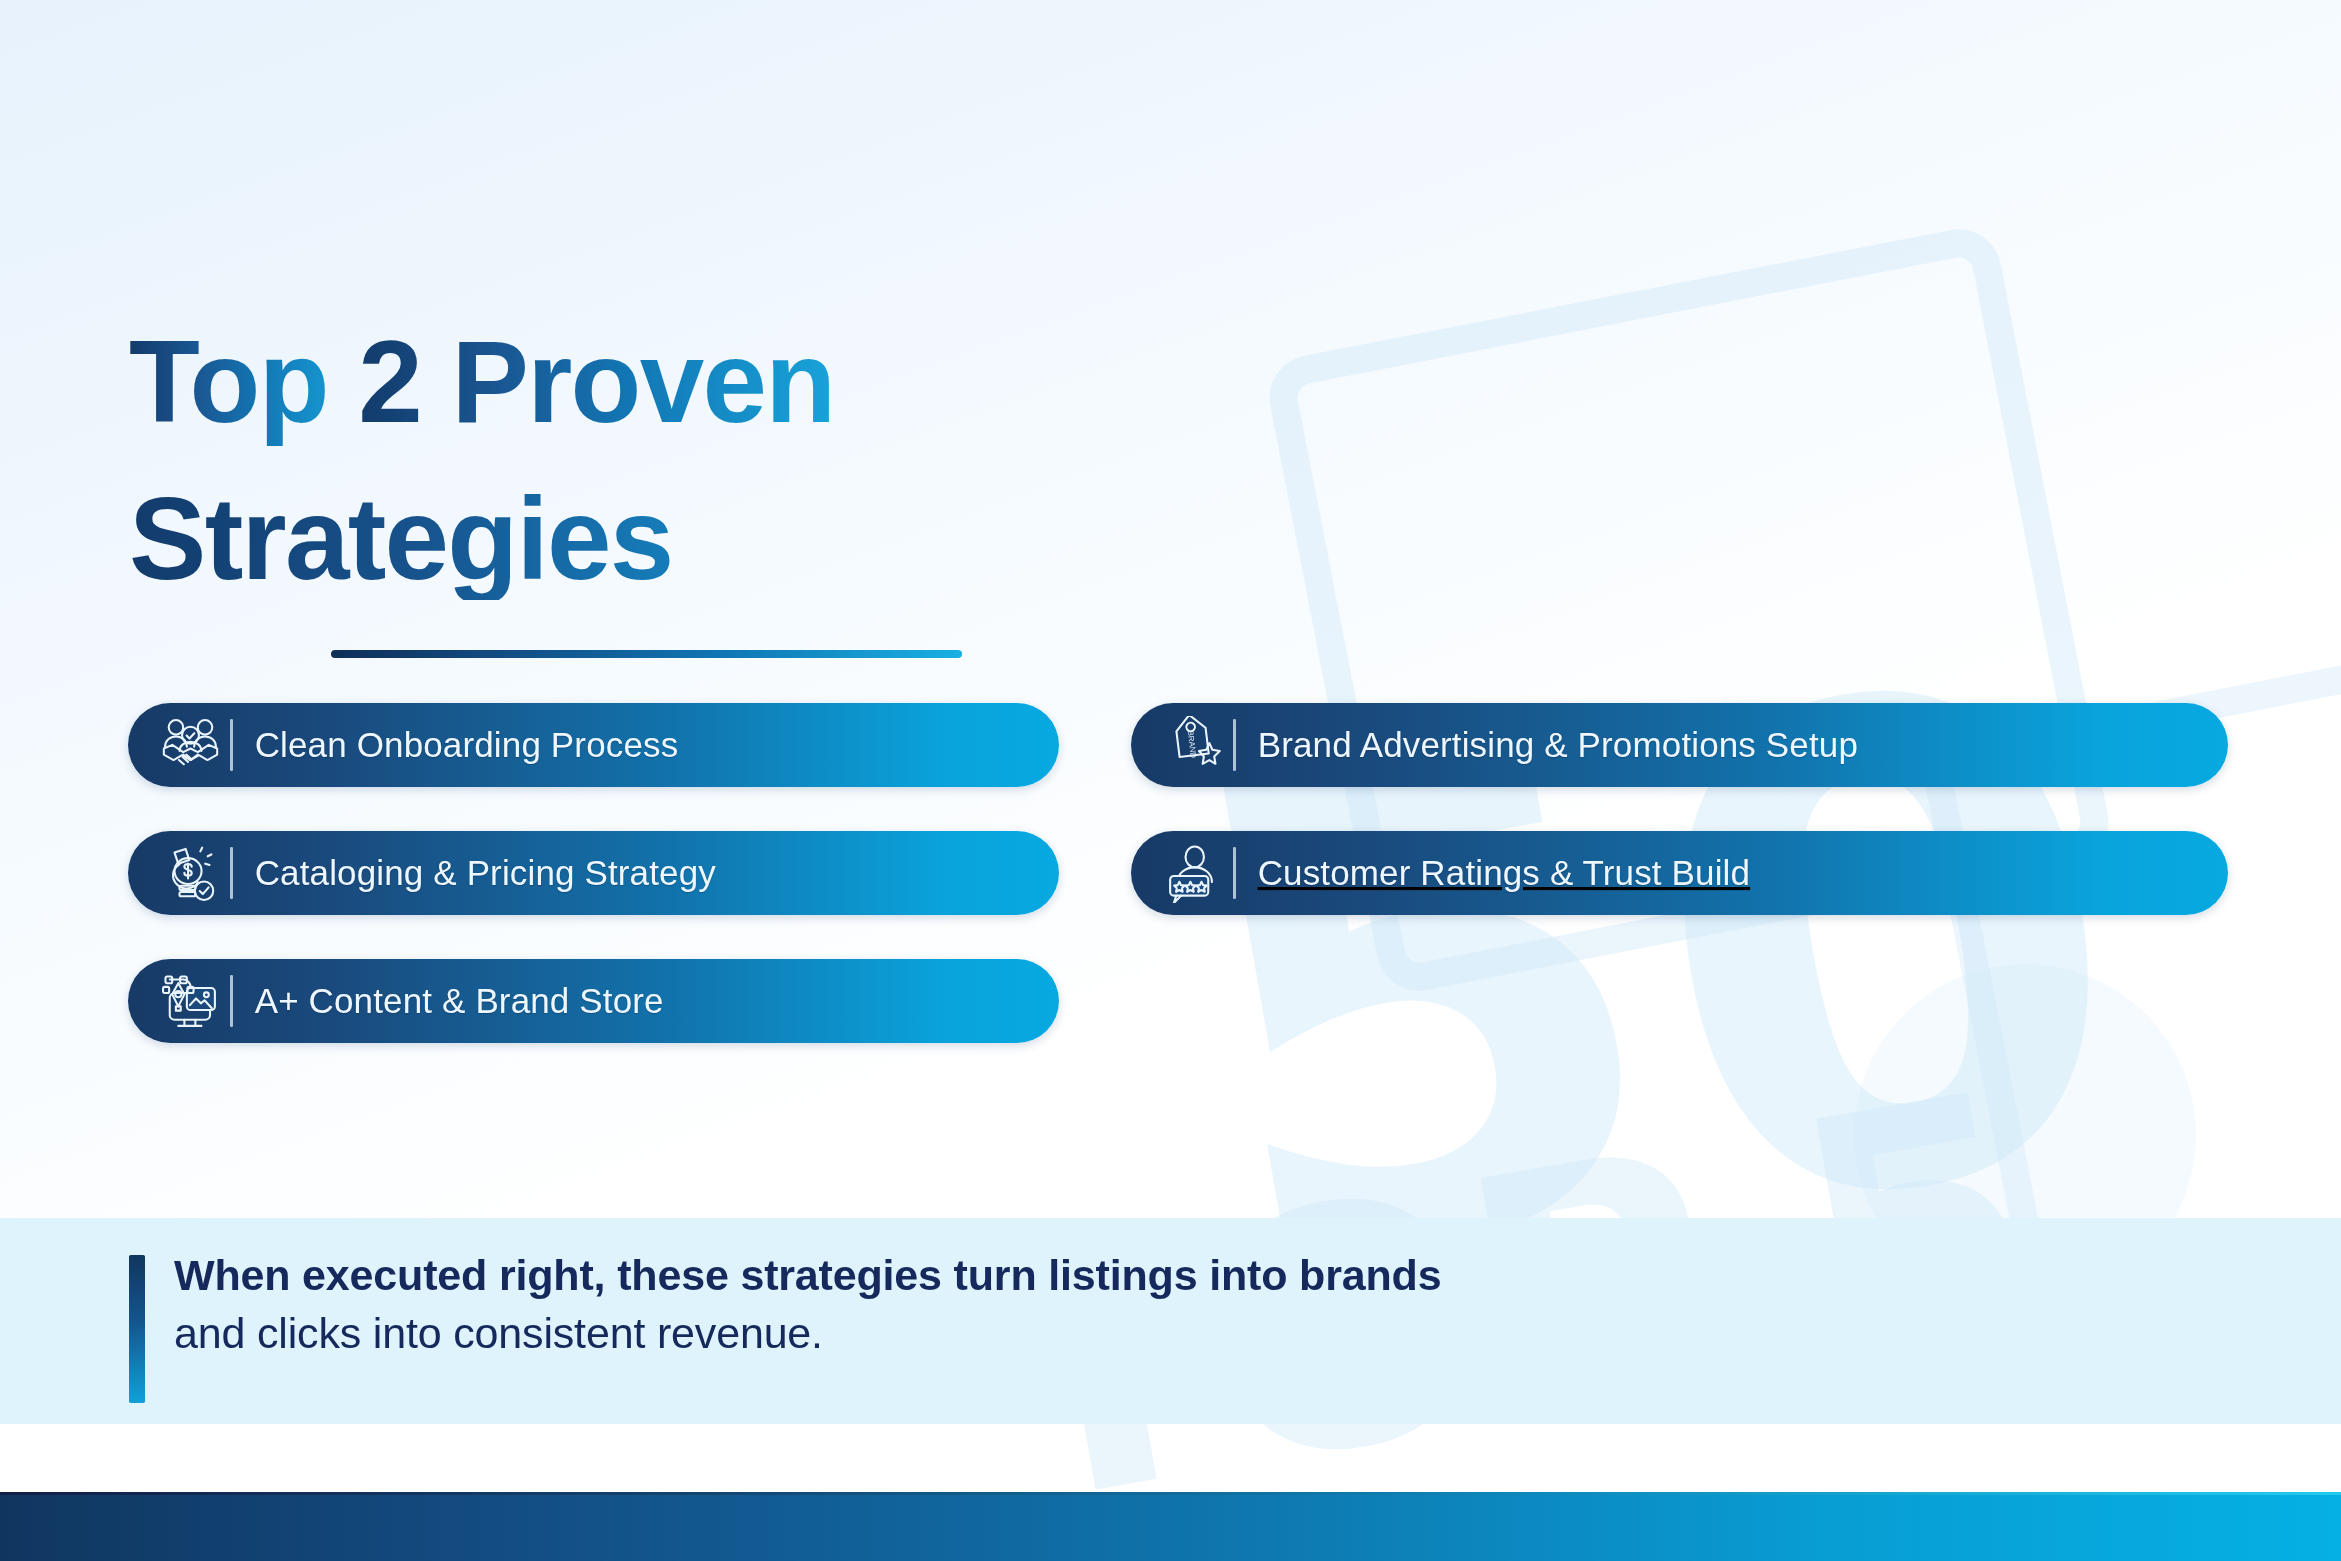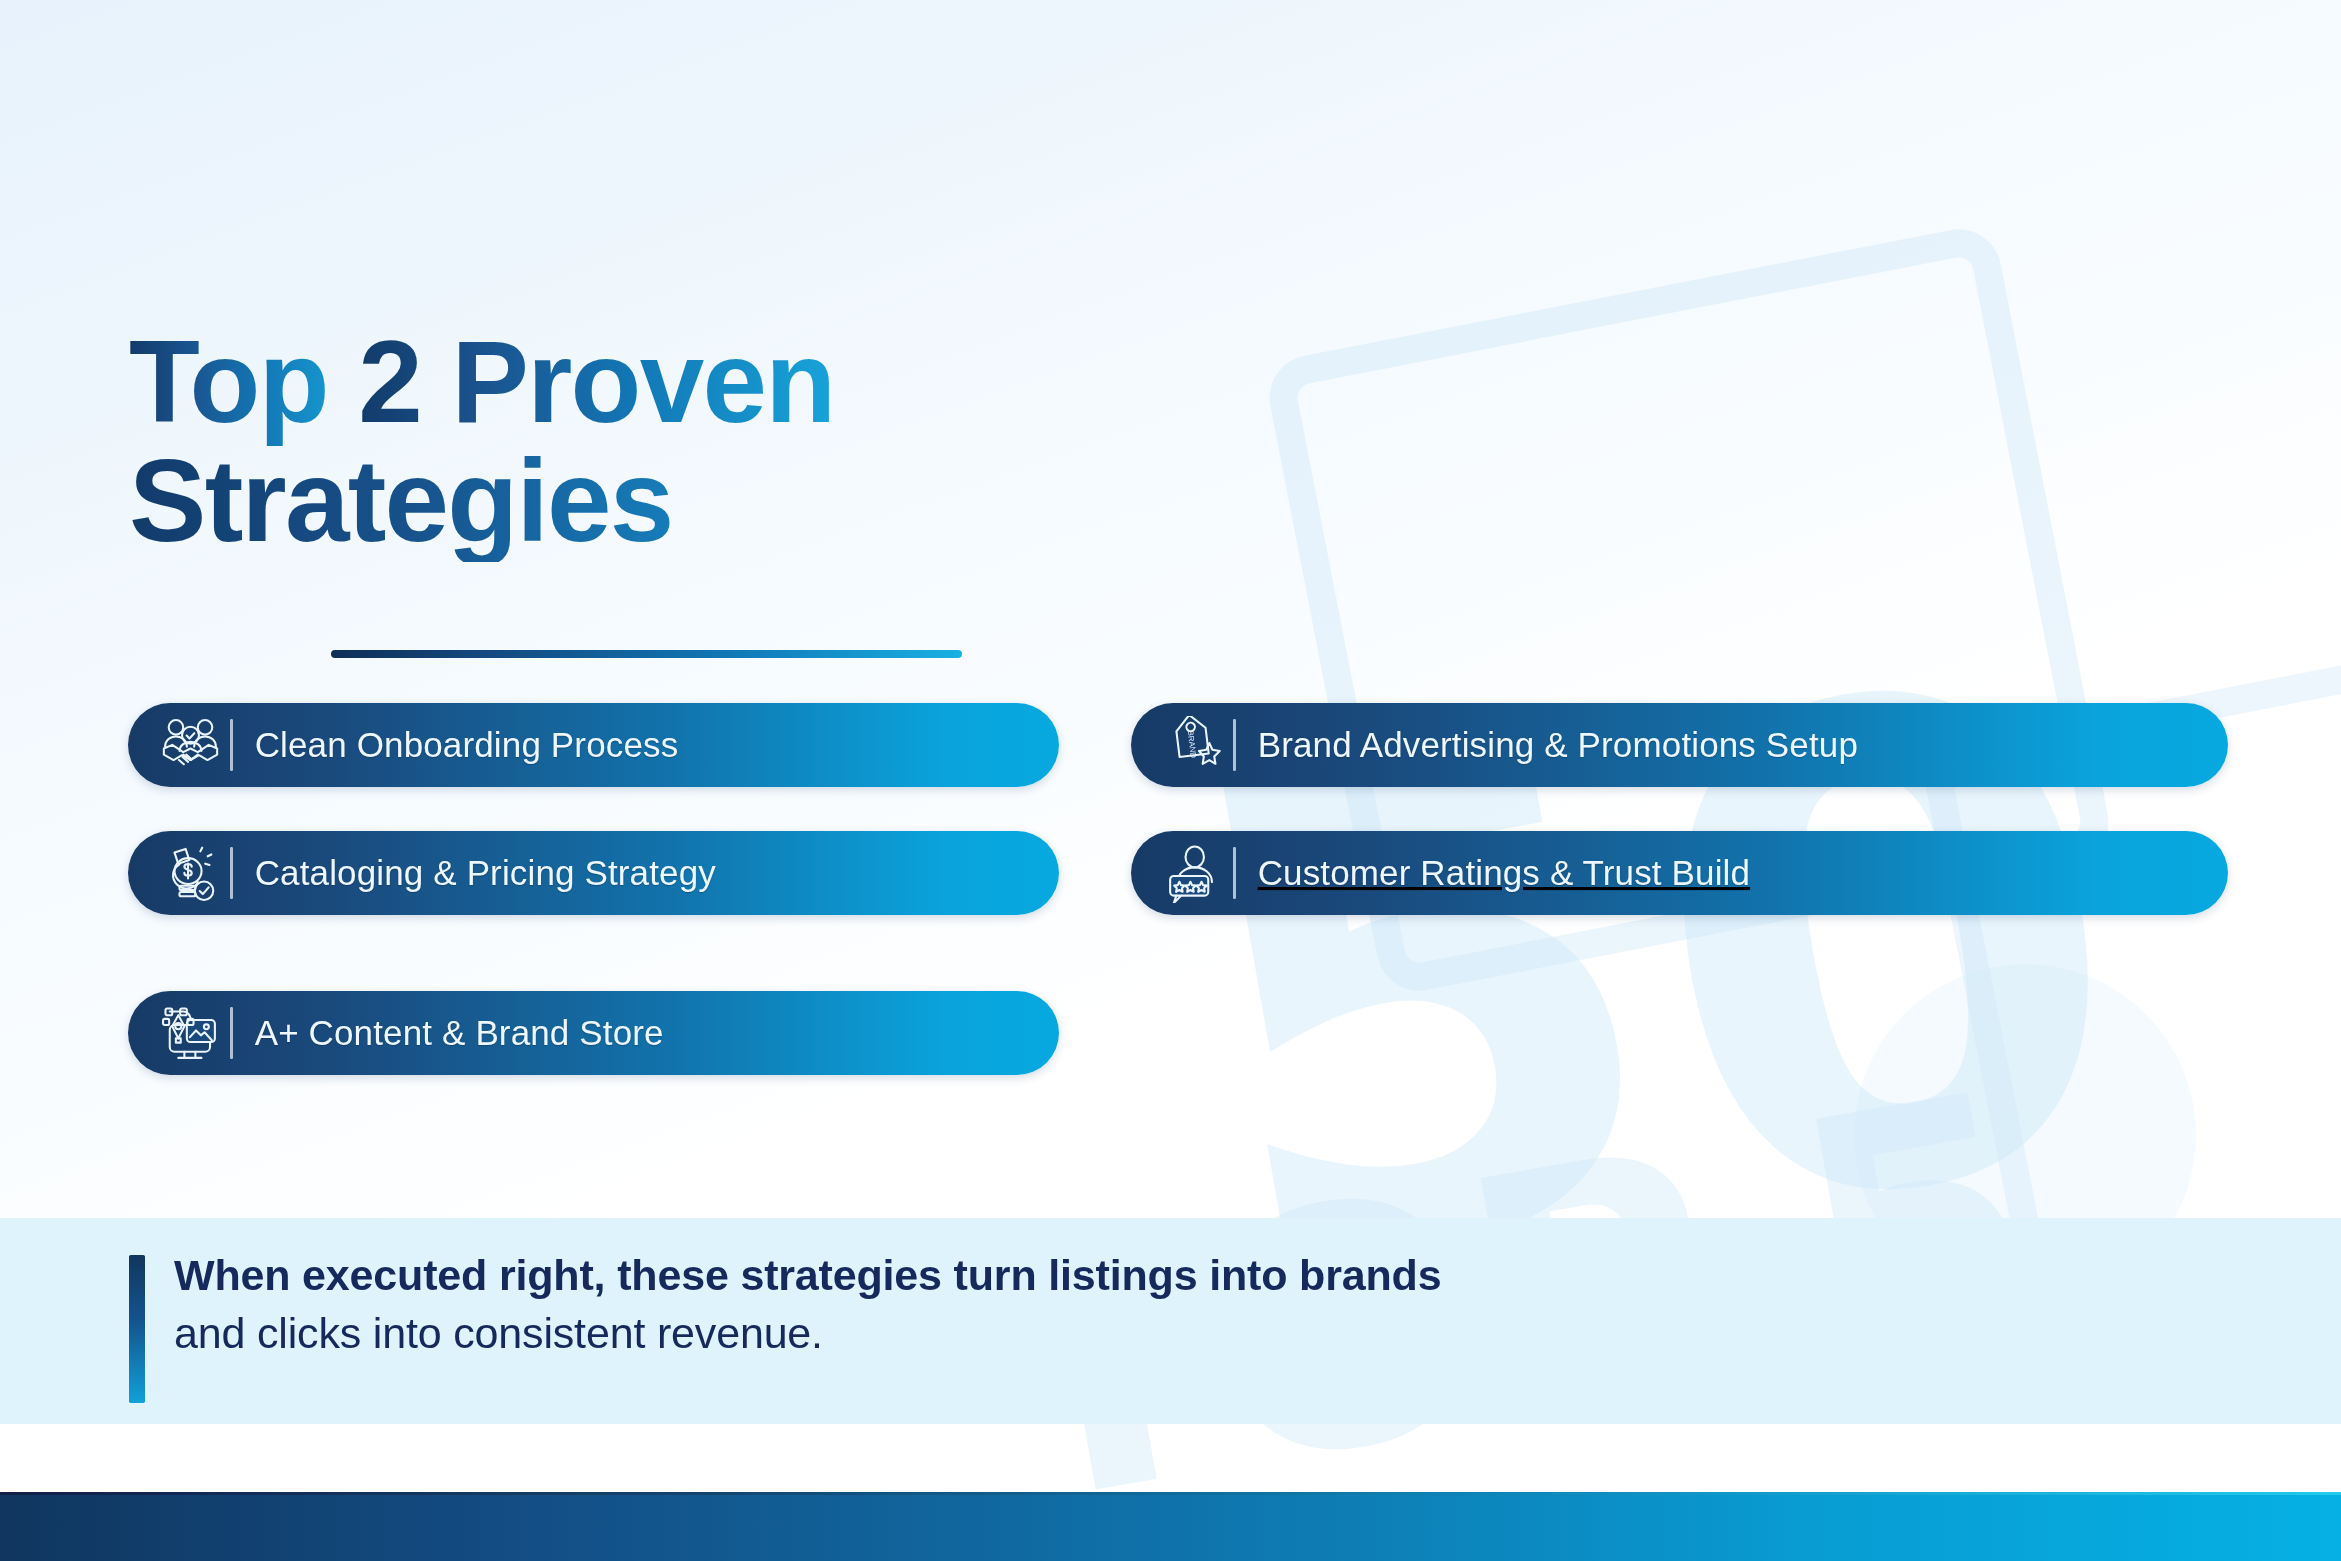--- a/index.html
+++ b/index.html
@@ -67,21 +67,21 @@
   }
   .heading .ln { display:block; }
   .grad-text {
     background:linear-gradient(90deg,#123b6b 0%, #1a5590 28%, #1277b5 58%, #18a3d9 100%);
     -webkit-background-clip:text; background-clip:text;
     -webkit-text-fill-color:transparent; color:transparent;
   }
   .grad-text2 {
     background:linear-gradient(90deg,#123b6b 0%, #17528c 40%, #1580bd 80%, #1798d0 100%);
     -webkit-background-clip:text; background-clip:text;
-    -webkit-text-fill-color:transparent; color:transparent;
+    -webkit-text-fill-color:transparent; color:transparent;margin-top:38px;
   }
 
   .title-rule {
     position:absolute; left:331px; top:650px;
     width:631px; height:8px; border-radius:4.3px;
     background:linear-gradient(90deg,#0f2e57 0%, #134a80 25%, #1076b4 62%, #19b0e2 100%);
   }
 
   
   .pill {
@@ -110,21 +110,21 @@
     font-size:35px;
     font-weight:400;
     letter-spacing:0.004em;
     white-space:nowrap;
     text-shadow:0 0.6px 1.2px rgba(8,30,55,0.30);
   }
 
   
   .p1 { left:128px; top:703px; width:931px; }
   .p2 { left:128px; top:831px; width:931px; }
-  .p3 { left:128px; top:959px; width:931px;margin-top:32px; }
+  .p3 { left:128px; top:959px; width:931px; }
   
   .p4 { left:1131px; top:703px; width:1097px; }
   .p5 { left:1131px; top:831px; width:1097px;text-decoration:underline; }
 
   .ico { display:block; }
 
   
   .banner {
     position:absolute; left:0; top:1218px;
     width:2342px; height:206px;

